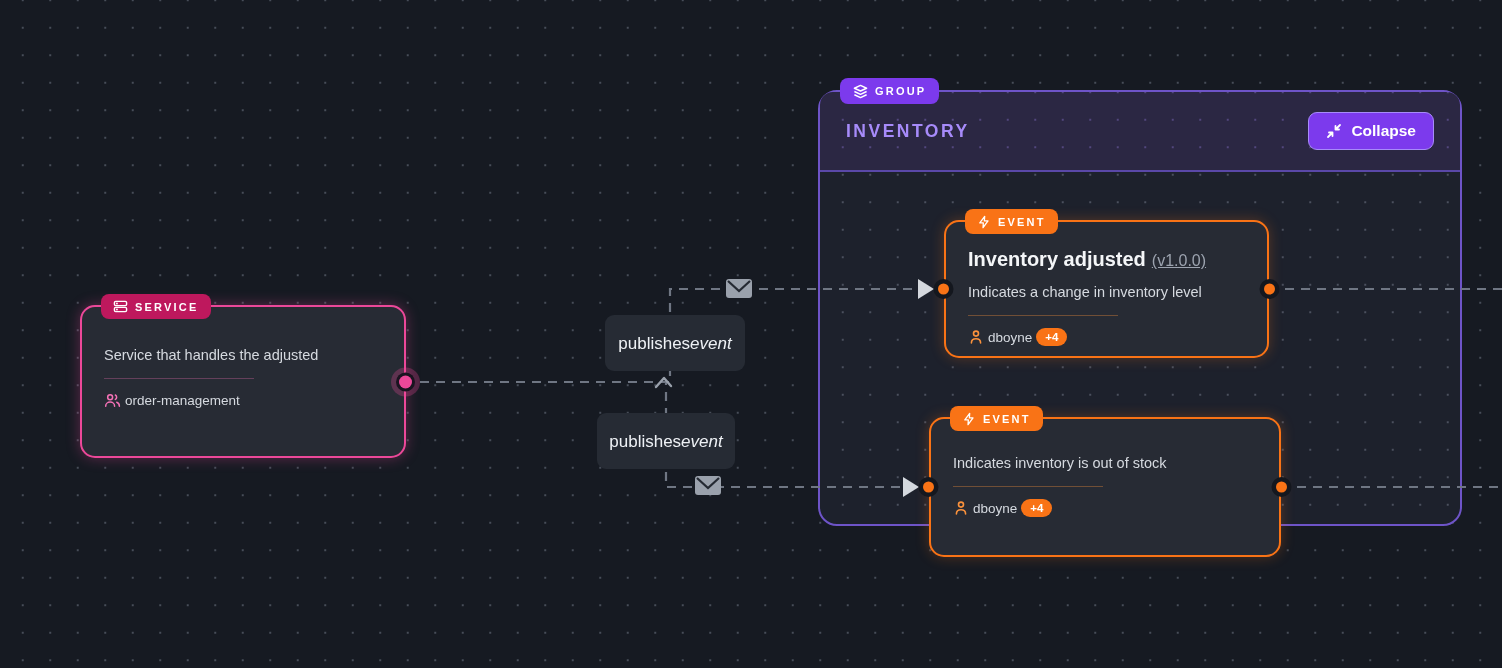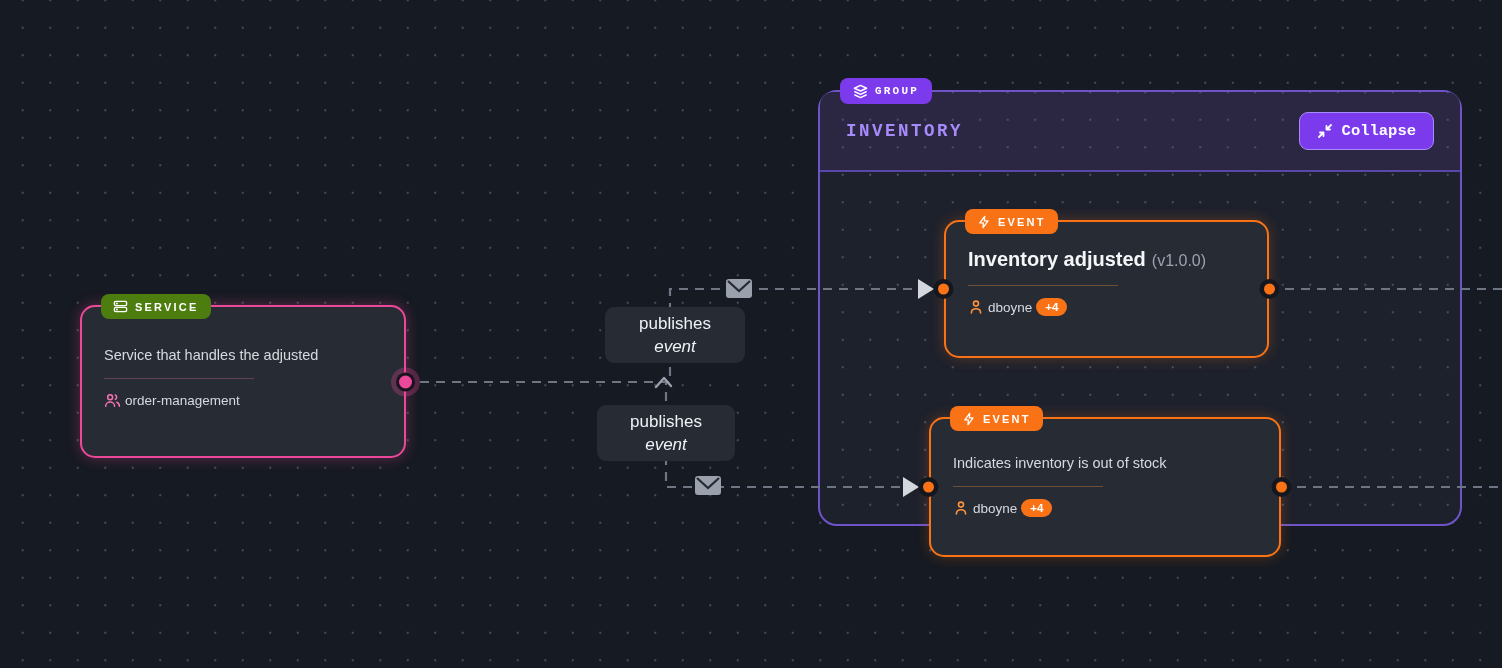--- a/index.html
+++ b/index.html
@@ -9,51 +9,51 @@
     background-color:#161a22;
     background-image:radial-gradient(rgba(150,160,178,.38) 1.1px, transparent 1.3px);
     background-size:27.5px 27.5px; background-position:9px 14px;
   }
 
   
   svg.edges { position:absolute; inset:0; z-index:2; pointer-events:none; }
 
   .edge-label {
     position:absolute; z-index:3; background:#262b34; border-radius:9px;
-    display:flex; flex-direction:column; align-items:center; justify-content:center;
-    color:#eef1f5; font-size:17px; line-height:23px; text-align:center;
+    display:flex; flex-direction:row; align-items:center; justify-content:center;
+    color:#eef1f5; font-size:17px; line-height:23px; text-align:center;margin-top:8px;
   }
   .edge-label .l2 { font-style:italic; }
 
   
   .node {
     position:absolute; z-index:4; background:#272b34; border-radius:15px;
   }
   .node-badge {
     position:absolute; top:-13px; left:19px; height:25px; padding:0 12px;
     border-radius:8px; display:inline-flex; align-items:center; gap:7px;
     color:#fff; font-size:11px; font-weight:700; letter-spacing:2.2px;
   }
   .node-title { font-size:20px; font-weight:700; color:#f4f6f8; line-height:26px; }
-  .node-version { font-size:16px; font-weight:400; color:#9ca3af; margin-left:6px; }
+  .node-version { font-size:16px; font-weight:400; color:#9ca3af; margin-left:6px;text-decoration:underline; }
   .node-desc { font-size:14.5px; color:#d6dae0; line-height:20px; margin-top:10px; }
   .node-divider { border:none; border-top:1px solid; width:150px; margin-top:13px; }
   .node-footer { display:flex; align-items:center; gap:4px; margin-top:8px; height:26px; }
   .owner-name { font-size:13.5px; color:#d6dae0; }
   .owner-pill {
     background:#f97316; color:#fff; font-size:11.5px; font-weight:700;
     padding:3px 9px; border-radius:999px;
   }
 
   
   .node-service {
     left:80px; top:305px; width:326px; height:153px; padding:28px 22px 0;
     border:2.5px solid #ec4899; box-shadow:0 0 14px rgba(236,72,153,.35);
   }
-  .node-service .node-badge { background:#4d7c0f; }
+  .node-service .node-badge { background:#be185d; }
   .node-service .node-divider { border-top-color:rgba(244,114,182,.3); }
   .handle-service {
     position:absolute; right:-8px; top:50%; transform:translateY(-50%);
     width:13px; height:13px; border-radius:50%; background:#ec4899;
     box-shadow:0 0 0 3px #1a1420, 0 0 0 8px rgba(236,72,153,.28);
   }
 
   
   .node-event {
     padding:24px 22px 0; border:2.5px solid #f97316;
@@ -68,21 +68,21 @@
     background:#f97316; box-shadow:0 0 0 4.5px #14171e;
   }
   .handle-left  { left:-8px;  transform:translateY(-50%); }
   .handle-right { right:-8px; transform:translateY(-50%); }
 
   
   .group {
     position:absolute; z-index:1; left:818px; top:90px; width:644px; height:436px;
     border:2px solid #6e54c8; border-radius:19px; background:#1d212c;
     background-image:radial-gradient(rgba(160,168,188,.35) 1.1px, transparent 1.3px);
-    background-size:27.5px 27.5px; background-position:9px 14px;font-family:Liberation Mono, monospace;
+    background-size:27.5px 27.5px; background-position:9px 14px;
   }
   .group-header {
     height:80px; background:#2b2743; border-bottom:2px solid #5a48a8;
     border-radius:13px 13px 0 0; display:flex; align-items:center; padding:0 26px;
     background-image:radial-gradient(rgba(167,139,250,.32) 1.1px, transparent 1.3px);
     background-size:27.5px 27.5px; background-position:9px 14px;
   }
   .group-title { color:#a78bfa; font-size:17.5px; font-weight:700; letter-spacing:2.5px;text-align:right; }
   .group-badge {
     position:absolute; top:-14px; left:20px; height:26px; padding:0 13px;
@@ -187,20 +187,21 @@
       <span class="icon">
         <svg width="14" height="14" viewBox="0 0 16 16" fill="none" stroke="#fff" stroke-width="1.5" stroke-linejoin="round">
           <path d="M8.8 1.5 L3.2 9 H7.2 L6.9 14.5 L12.6 6.8 H8.4 Z"></path>
         </svg>
       </span>
       <span>EVENT</span>
     </div>
     <div>
       <span class="node-title">Inventory adjusted</span><span class="node-version">(v1.0.0)</span>
     </div>
+    <div class="node-desc">Indicates a change in inventory level</div>
     <hr class="node-divider">
     <div class="node-footer">
       <span class="icon">
         <svg width="16" height="16" viewBox="0 0 16 16" fill="none" stroke="#fb923c" stroke-width="1.6" stroke-linecap="round">
           <circle cx="8" cy="4.6" r="2.5"></circle>
           <path d="M3.4 14 c0-2.6 2-4.2 4.6-4.2 s4.6 1.6 4.6 4.2"></path>
         </svg>
       </span>
       <span class="owner-name">dboyne</span>
       <span class="owner-pill">+4</span>

